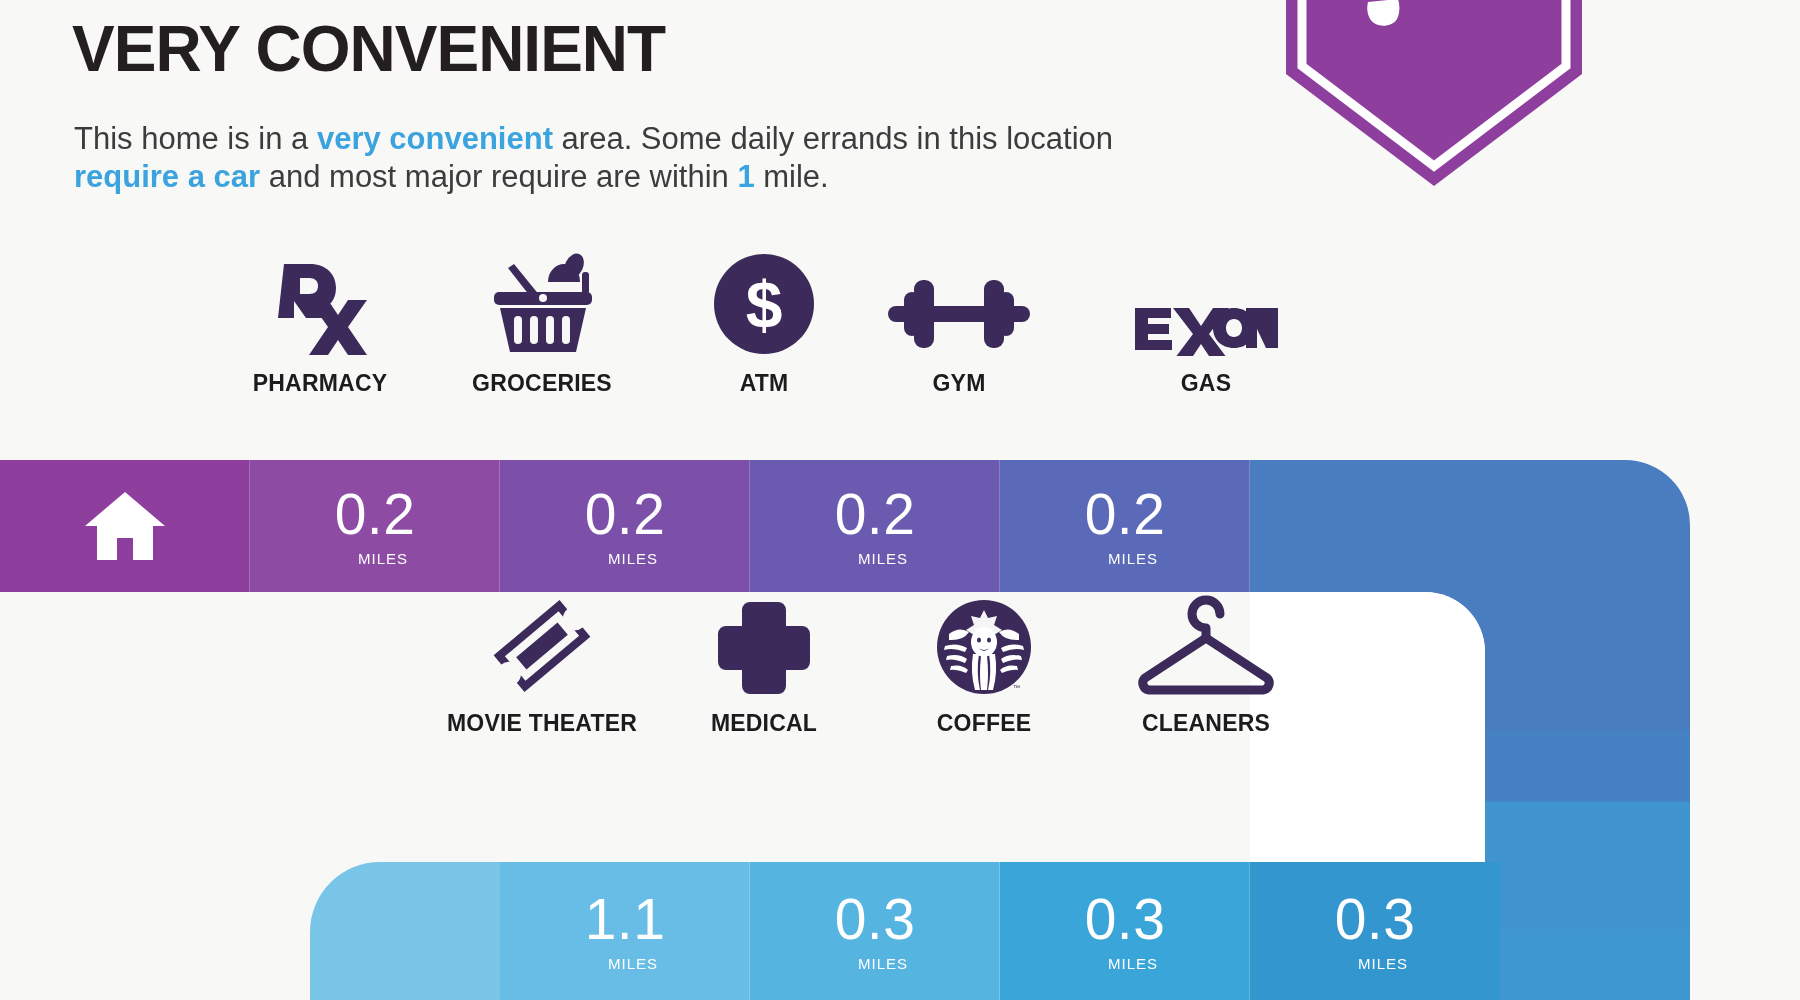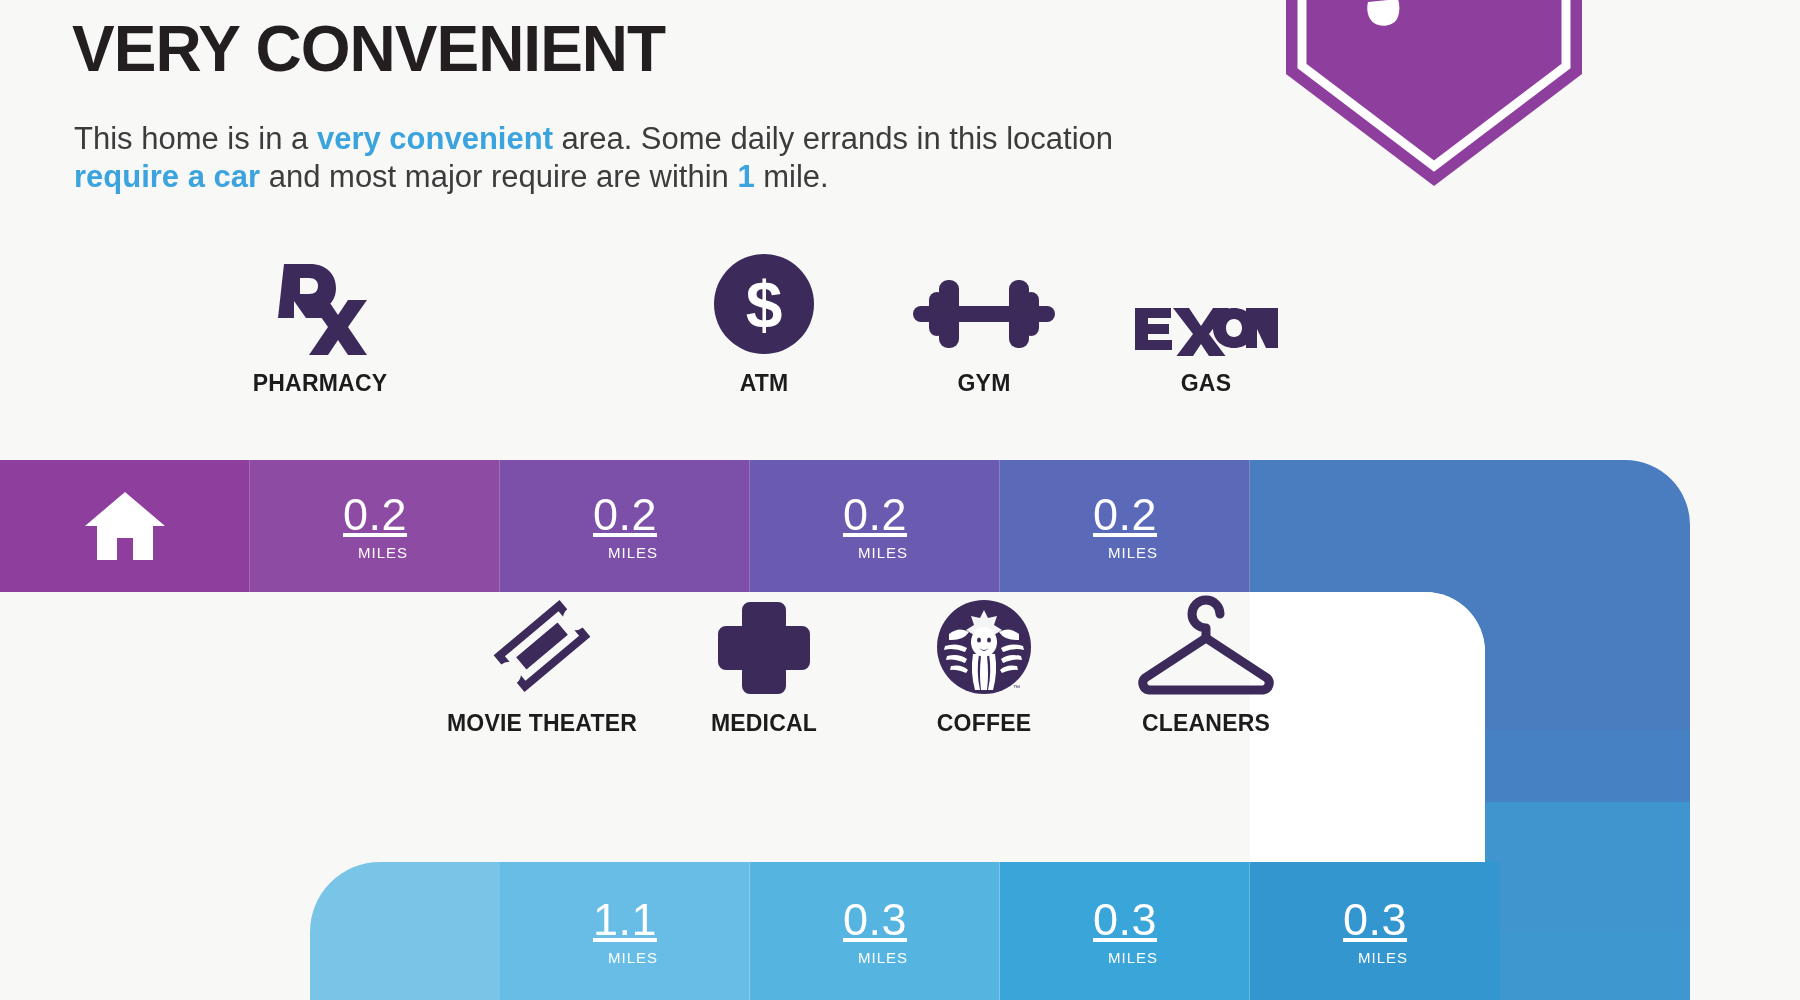--- a/index.html
+++ b/index.html
@@ -38,21 +38,21 @@
     letter-spacing: 0.2px; white-space: nowrap;
   }
 
   
   .bar-row { position: absolute; height: 132px; display: flex; overflow: visible; }
   .seg {
     position: relative; height: 132px;
     display: flex; flex-direction: column; align-items: center; justify-content: center;
     color: #ffffff;
   }
-  .seg .val { font-size: 45px; font-weight: 300; line-height: 1; letter-spacing: 0.5px; text-decoration: underline; }
+  .seg .val { font-size: 57px; font-weight: 300; line-height: 1; letter-spacing: 0.5px; }
   .seg .unit { font-size: 15px; font-weight: 400; margin-top: 7px; letter-spacing: 1px; margin-left: 16px; }
   .seg-divider { position:absolute; right:0; top:0; width:1px; height:100%; background: rgba(255,255,255,0.22); }
 
   .home-seg { display:flex; align-items:center; justify-content:center; }
 
   
   .connector { position: absolute; }
 </style>
 </head>
 <body>
@@ -83,32 +83,54 @@
       <svg width="100" height="100" viewBox="0 0 100 100">
         <g fill="#3b2a5a">
           <path d="M14 8 h26 c16 0 26 10 26 24 c0 11 -6 19 -16 22 l6 8 h-20 l-12 -17 v17 h-16 z M30 22 v16 h9 c6 0 9 -3 9 -8 c0 -5 -3 -8 -9 -8 z"></path>
           <path d="M47 48 h19 l10 15 l10 -15 h19 l-19 27 l19 28 h-19 l-10 -15 l-10 15 h-19 l19 -28 z" transform="translate(-8,-4)"></path>
         </g>
       </svg>
     </div>
     <div class="icon-label">PHARMACY</div>
   </div>
 
+  <div class="icon-cell" style="left:416px; top:248px;">
+    <div class="icon-art">
+      <svg width="112" height="104" viewBox="0 0 112 104">
+        <g fill="#3b2a5a">
+          <ellipse cx="88" cy="14" rx="9" ry="13" transform="rotate(25 88 14)"></ellipse>
+          <path d="M62 30 c0 -11 8 -18 16 -18 c9 0 16 7 16 18 z"></path>
+          <rect x="96" y="20" width="7" height="22" rx="3"></rect>
+          <path d="M22 16 l6 -4 l26 32 l-7 4 z"></path>
+          <rect x="8" y="40" width="98" height="13" rx="5"></rect>
+          <circle cx="57" cy="46" r="4" fill="#f8f8f7"></circle>
+          <path d="M14 56 h86 l-10 44 h-66 z"></path>
+          <g fill="#f8f8f7">
+            <rect x="28" y="64" width="8" height="28" rx="4"></rect>
+            <rect x="44" y="64" width="8" height="28" rx="4"></rect>
+            <rect x="60" y="64" width="8" height="28" rx="4"></rect>
+            <rect x="76" y="64" width="8" height="28" rx="4"></rect>
+          </g>
+        </g>
+      </svg>
+    </div>
+    <div class="icon-label">GROCERIES</div>
+  </div>
 
   <div class="icon-cell" style="left:638px; top:248px;">
     <div class="icon-art">
       <svg width="104" height="104" viewBox="0 0 104 104">
         <circle cx="52" cy="52" r="50" fill="#3b2a5a"></circle>
         <text x="52" y="76" font-family="Liberation Sans, sans-serif" font-size="66" font-weight="bold" fill="#ffffff" text-anchor="middle">$</text>
       </svg>
     </div>
     <div class="icon-label">ATM</div>
   </div>
 
-  <div class="icon-cell" style="left:858px; top:248px;">
+  <div class="icon-cell" style="left:833px; top:248px;">
     <div class="icon-art">
       <svg width="142" height="84" viewBox="0 0 142 84">
         <g fill="#3b2a5a">
           <rect x="0" y="34" width="142" height="16" rx="8"></rect>
           <rect x="26" y="8" width="20" height="68" rx="9"></rect>
           <rect x="96" y="8" width="20" height="68" rx="9"></rect>
           <rect x="16" y="20" width="16" height="44" rx="8"></rect>
           <rect x="110" y="20" width="16" height="44" rx="8"></rect>
         </g>
       </svg>

